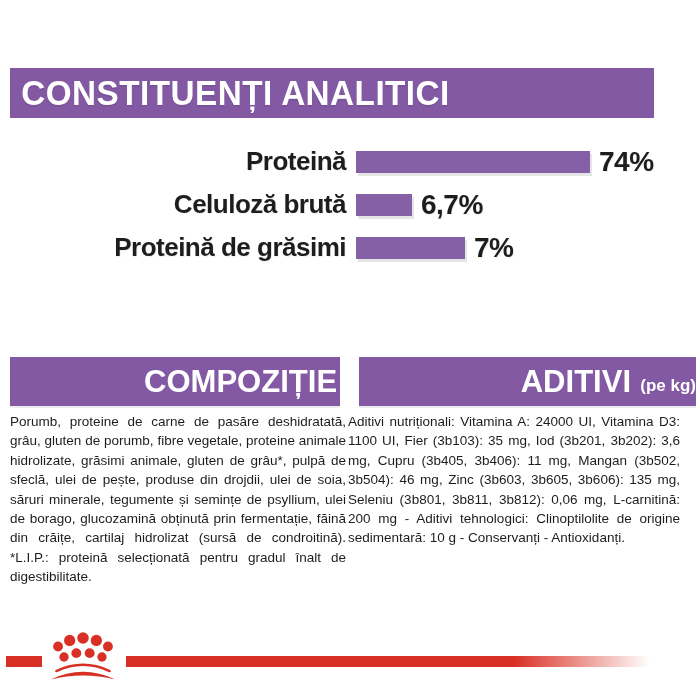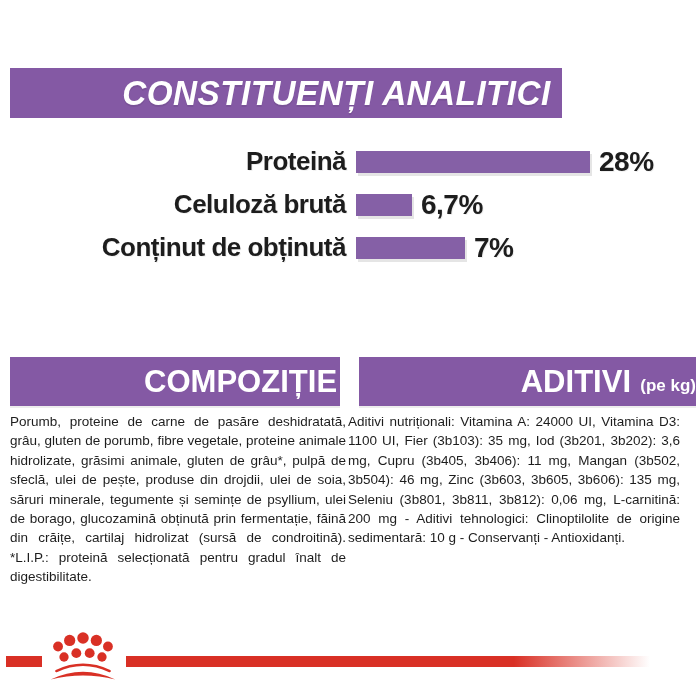--- a/index.html
+++ b/index.html
@@ -12,23 +12,23 @@
   body{
     width:700px;height:700px;background:#ffffff;
     font-family:"Liberation Sans", sans-serif;
     color:var(--ink);
     position:relative;overflow:hidden;
   }
   .page{position:absolute;inset:0;width:700px;height:700px;}
 
   
   .top-header{
-    position:absolute;left:10px;top:68px;width:552px;height:50px;
+    position:absolute;left:10px;top:68px;width:644px;height:50px;
     background:var(--purple);
-    display:flex;align-items:center;justify-content:flex-end;font-style:italic;
+    display:flex;align-items:center;justify-content:flex-start;
   }
   .top-header .title{
     color:#fff;font-weight:bold;font-size:35px;white-space:nowrap;
     transform:scaleX(0.95);letter-spacing:0.5px;
     text-shadow:0 2px 0 rgba(0,0,0,0.08);
   }
 
   
   .chart{position:absolute;left:8px;top:140px;width:700px;}
   .crow{display:flex;align-items:center;height:43px;}
@@ -81,29 +81,29 @@
 <div class="page">
 
   <div class="top-header">
     <span class="title">CONSTITUENȚI ANALITICI</span>
   </div>
 
   <div class="chart" id="chart">
       <div class="crow">
         <div class="clabel">Proteină</div>
         <div class="cbar" style="width: 234px; background: rgb(133, 96, 166);"></div>
-        <div class="cvalue">28%</div>
+        <div class="cvalue">74%</div>
       </div>
       <div class="crow">
         <div class="clabel">Celuloză brută</div>
         <div class="cbar" style="width: 56px; background: rgb(133, 96, 166);"></div>
         <div class="cvalue">6,7%</div>
       </div>
       <div class="crow">
-        <div class="clabel">Conținut de obținută</div>
+        <div class="clabel">Proteină de grăsimi</div>
         <div class="cbar" style="width: 109px; background: rgb(133, 96, 166);"></div>
         <div class="cvalue">7%</div>
       </div>
     </div>
 
   <div class="sec sec-comp">
     <span class="sec-title">COMPOZIȚIE</span>
   </div>
 
   <div class="sec sec-adit">

